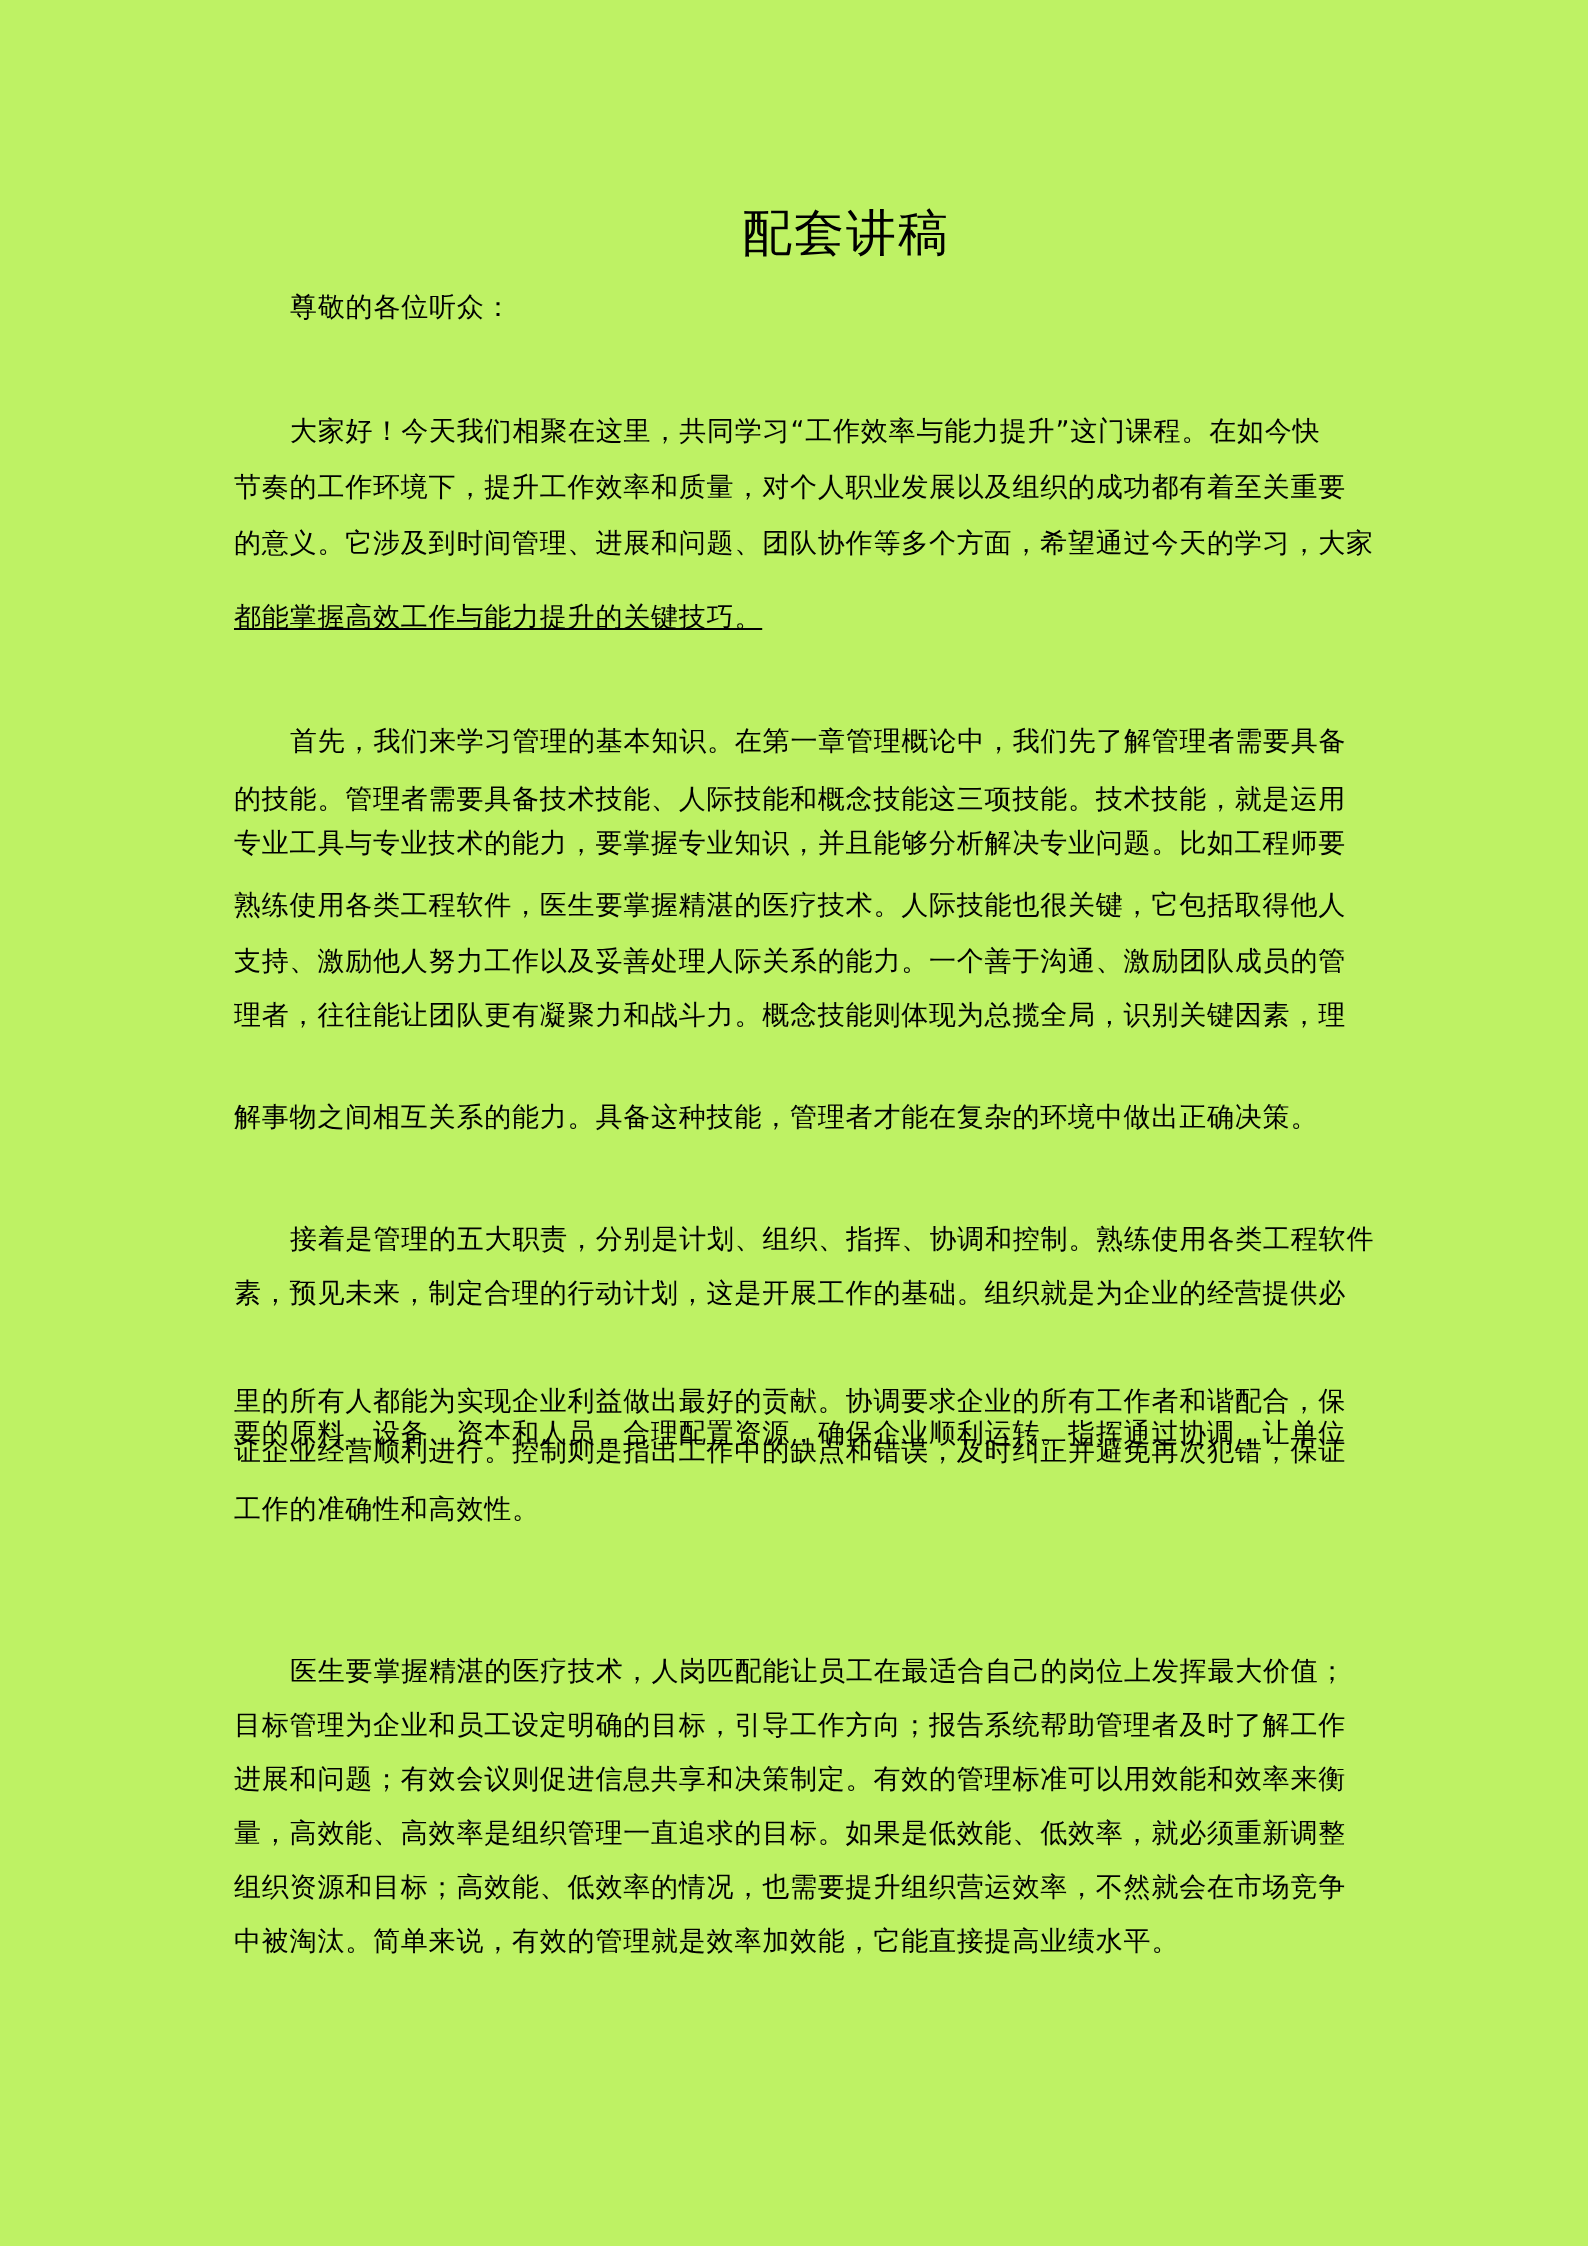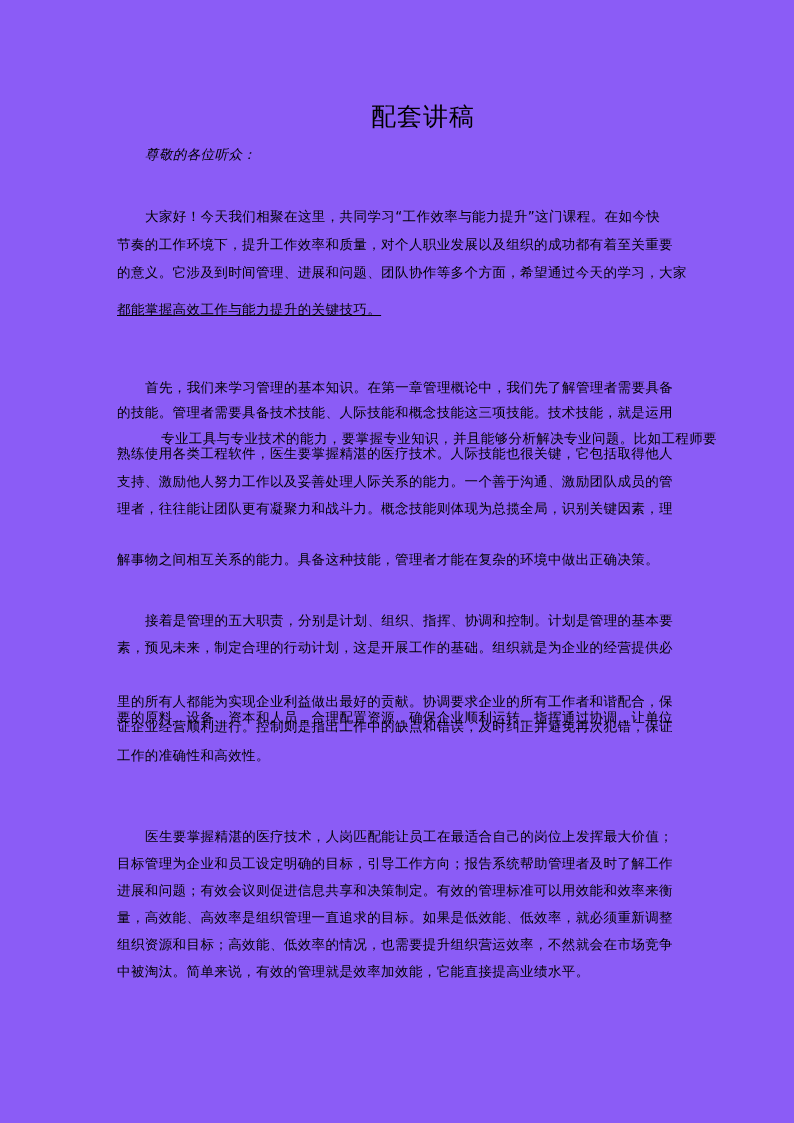--- a/index.html
+++ b/index.html
@@ -13,21 +13,21 @@
       position: relative;
       overflow: hidden;
       font-family: "DejaVu Sans", "Liberation Sans", sans-serif;
       color: #000000;
     }
     .page {
       position: absolute;
       left: 0; top: 0;
       width: 794px;
       height: 1123px;
-      background: #8b5cf6;
+      background: #bef264;
     }
     .title {
       position: absolute;
       left: 0;
       width: 846px;
       top: 100px;
       text-align: center;
       font-size: 25px;
       line-height: 34px;
       font-family: "DejaVu Sans", sans-serif;
@@ -52,41 +52,41 @@
   </style>
 </head>
 <body>
 
 <div class="page">
 
   <div class="title">配套讲稿</div>
 
   <div class="body-text" style="top:0;">
 
-    <div class="line indent" style="top:144px;font-style:italic;">尊敬的各位听众：</div>
+    <div class="line indent" style="top:144px;">尊敬的各位听众：</div>
 
     <div>
       <div class="line indent" style="top:206px;">大家好！今天我们相聚在这里，共同学习“工作效率与能力提升”这门课程。在如今快</div>
       <div class="line" style="top:234px;">节奏的工作环境下，提升工作效率和质量，对个人职业发展以及组织的成功都有着至关重要</div>
       <div class="line" style="top:262px;">的意义。它涉及到时间管理、进展和问题、团队协作等多个方面，希望通过今天的学习，大家</div>
       <div class="line" style="top:299px;text-decoration:underline;">都能掌握高效工作与能力提升的关键技巧。</div>
     </div>
 
     <div>
-      <div class="line indent" style="top:361px;margin-top:16px;">首先，我们来学习管理的基本知识。在第一章管理概论中，我们先了解管理者需要具备</div>
-      <div class="line" style="top:402px;">的技能。管理者需要具备技术技能、人际技能和概念技能这三项技能。技术技能，就是运用</div>
-      <div class="line" style="top:428px;margin-left:44px;">专业工具与专业技术的能力，要掌握专业知识，并且能够分析解决专业问题。比如工程师要</div>
+      <div class="line indent" style="top:361px;">首先，我们来学习管理的基本知识。在第一章管理概论中，我们先了解管理者需要具备</div>
+      <div class="line" style="top:390px;">的技能。管理者需要具备技术技能、人际技能和概念技能这三项技能。技术技能，就是运用</div>
+      <div class="line" style="top:412px;">专业工具与专业技术的能力，要掌握专业知识，并且能够分析解决专业问题。比如工程师要</div>
       <div class="line" style="top:443px;">熟练使用各类工程软件，医生要掌握精湛的医疗技术。人际技能也很关键，它包括取得他人</div>
       <div class="line" style="top:471px;">支持、激励他人努力工作以及妥善处理人际关系的能力。一个善于沟通、激励团队成员的管</div>
       <div class="line" style="top:498px;">理者，往往能让团队更有凝聚力和战斗力。概念技能则体现为总揽全局，识别关键因素，理</div>
       <div class="line" style="top:549px;">解事物之间相互关系的能力。具备这种技能，管理者才能在复杂的环境中做出正确决策。</div>
     </div>
 
     <div>
-      <div class="line indent" style="top:610px;">接着是管理的五大职责，分别是计划、组织、指挥、协调和控制。计划是管理的基本要</div>
+      <div class="line indent" style="top:610px;">接着是管理的五大职责，分别是计划、组织、指挥、协调和控制。熟练使用各类工程软件</div>
       <div class="line" style="top:637px;">素，预见未来，制定合理的行动计划，这是开展工作的基础。组织就是为企业的经营提供必</div>
       <div class="line" style="top:664px;margin-top:43px;">要的原料、设备、资本和人员，合理配置资源，确保企业顺利运转。指挥通过协调，让单位</div>
       <div class="line" style="top:691px;">里的所有人都能为实现企业利益做出最好的贡献。协调要求企业的所有工作者和谐配合，保</div>
       <div class="line" style="top:718px;font-family:Liberation Mono, monospace;">证企业经营顺利进行。控制则是指出工作中的缺点和错误，及时纠正并避免再次犯错，保证</div>
       <div class="line" style="top:745px;">工作的准确性和高效性。</div>
     </div>
 
     <div>
       <div class="line indent" style="top:826px;">医生要掌握精湛的医疗技术，人岗匹配能让员工在最适合自己的岗位上发挥最大价值；</div>
       <div class="line" style="top:853px;">目标管理为企业和员工设定明确的目标，引导工作方向；报告系统帮助管理者及时了解工作</div>

